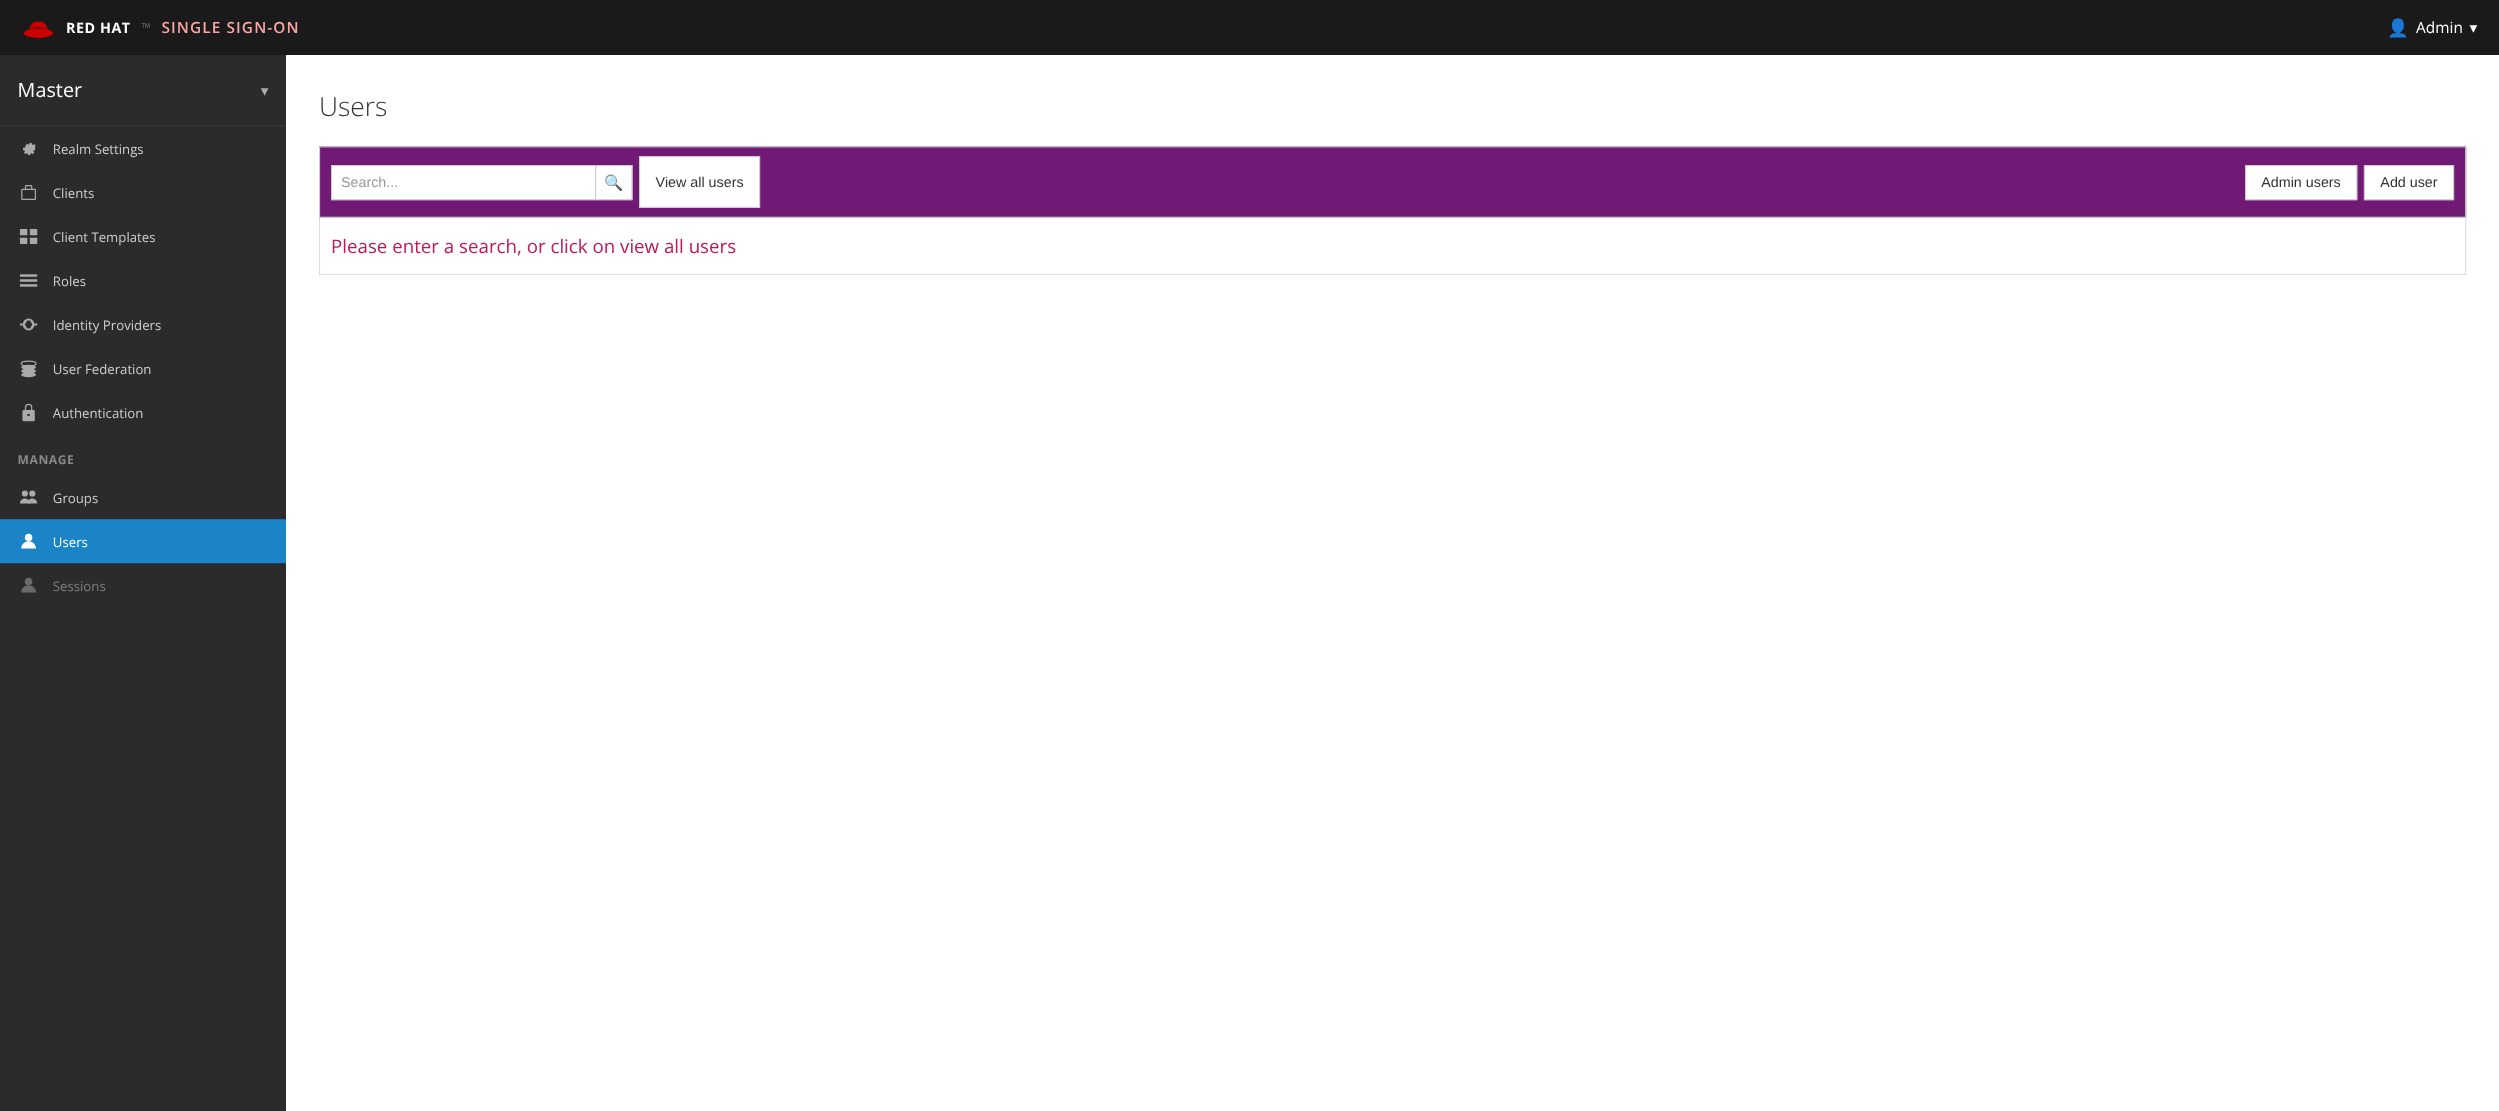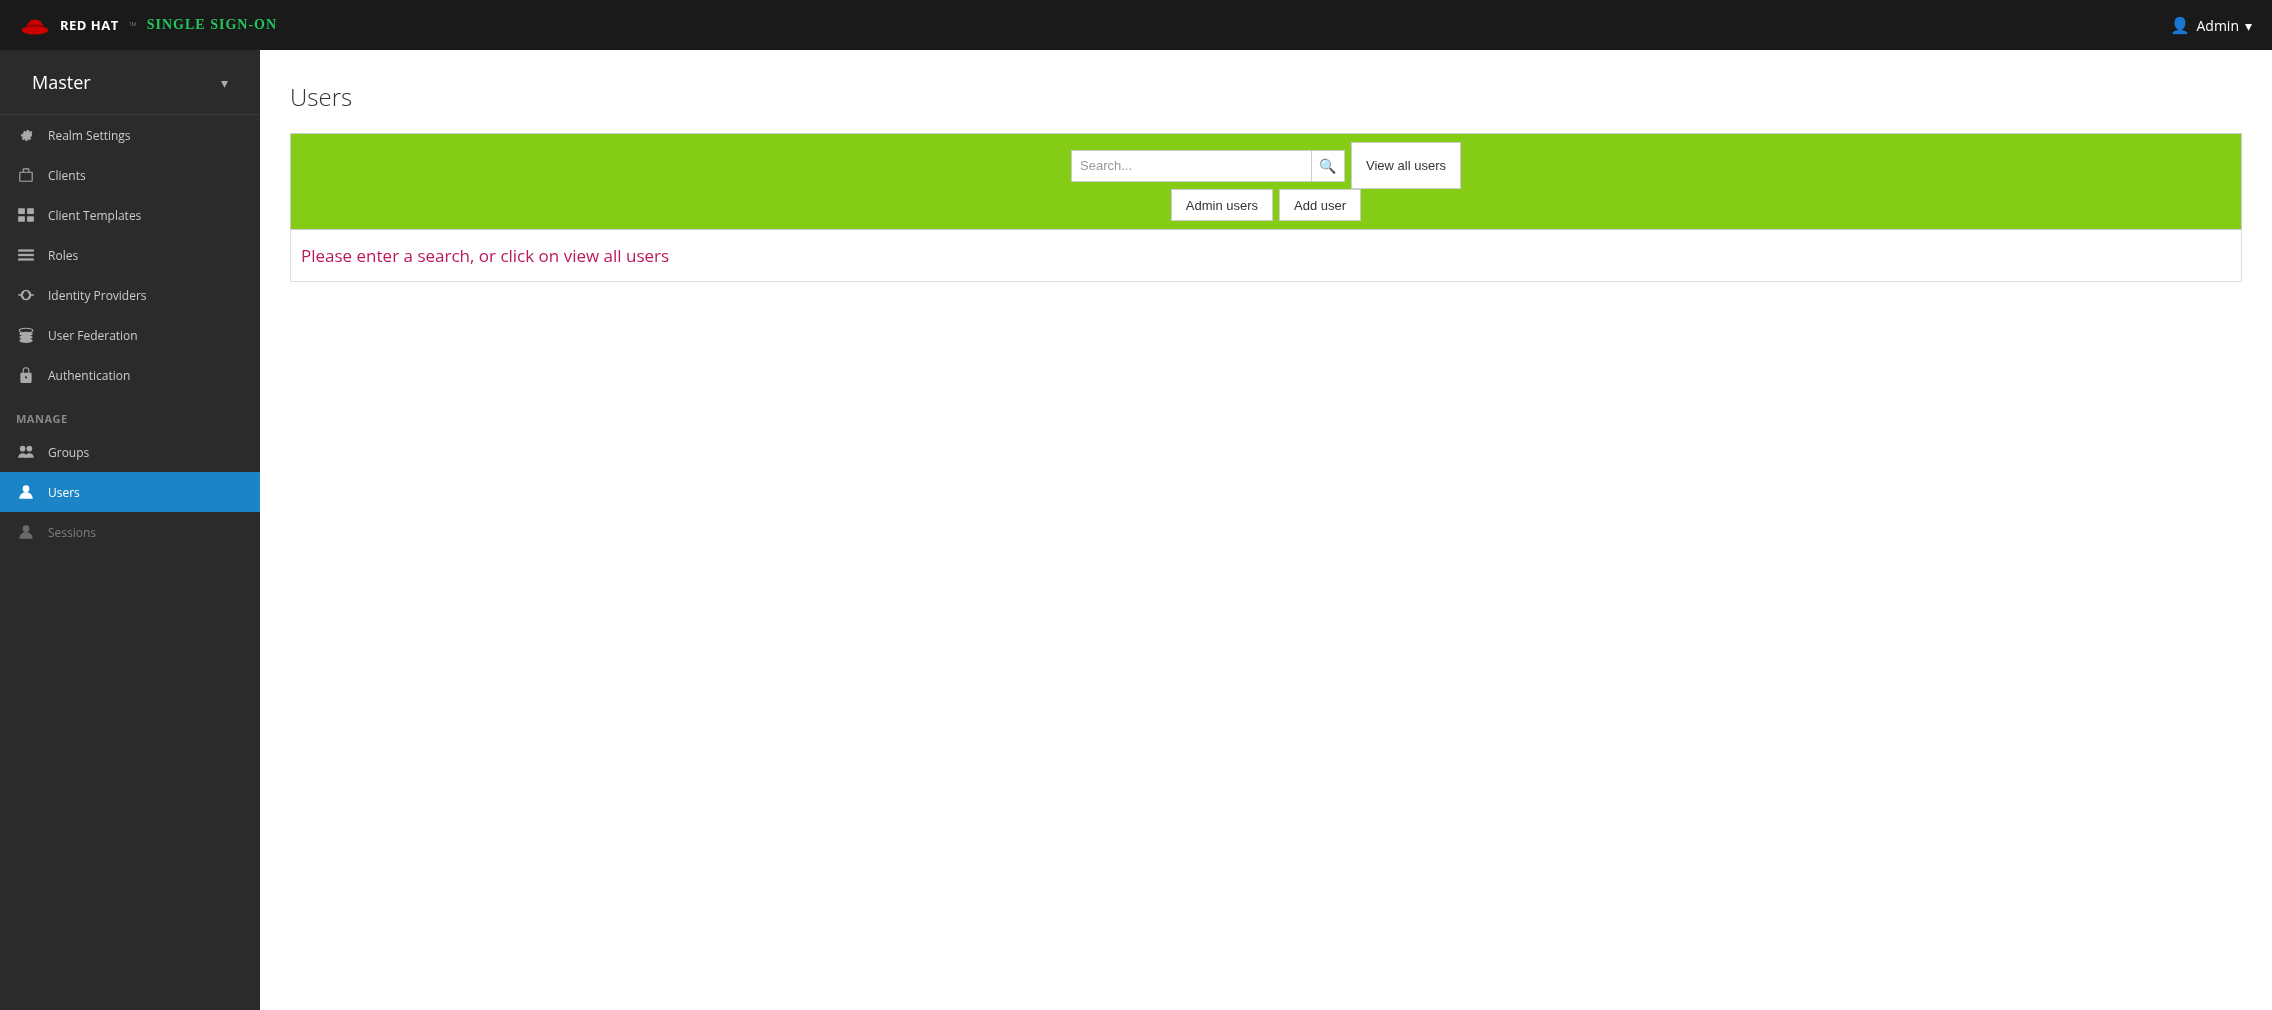--- a/index.html
+++ b/index.html
@@ -14,26 +14,25 @@
       justify-content: space-between;
       padding: 0 20px;
       flex-shrink: 0;
     }
     .navbar-brand {
       display: flex;
       align-items: center;
       gap: 10px;
     }
     .navbar-title {
-      color: #22c55e;
+      color: #fca5a5;
       font-size: 14px;
       font-weight: 600;
       letter-spacing: 1px;
       text-transform: uppercase;
-      font-family: Liberation Serif, serif;
     }
     .navbar-brand-text {
       color: #fff;
       font-size: 13px;
       font-weight: bold;
       text-transform: uppercase;
       letter-spacing: 0.5px;
     }
     .navbar-user {
       display: flex;
@@ -61,21 +60,21 @@
       color: #d8d8d8;
       display: flex;
       flex-direction: column;
       flex-shrink: 0;
       overflow-y: auto;
     }
     .realm-selector {
       display: flex;
       align-items: center;
       justify-content: space-between;
-      padding: 20px 32px;
+      padding: 20px 16px;
       color: #fff;
       font-size: 18px;
       font-weight: 400;
       border-bottom: 1px solid #3a3a3a;
       cursor: pointer;
     }
     .realm-selector .chevron {
       font-size: 14px;
       color: #aaa;
     }
@@ -131,23 +130,22 @@
       margin-bottom: 20px;
     }
 
     
     .users-toolbar {
       display: flex;
       align-items: center;
       justify-content: space-between;
       border: 1px solid #ccc;
       padding: 8px 10px;
-      background: #84cc16;
+      background: #701a75;
       margin-bottom: 0;
-      flex-direction: column;
     }
     .toolbar-left {
       display: flex;
       align-items: center;
       gap: 0;
     }
     .search-input {
       width: 240px;
       height: 32px;
       padding: 0 8px;

